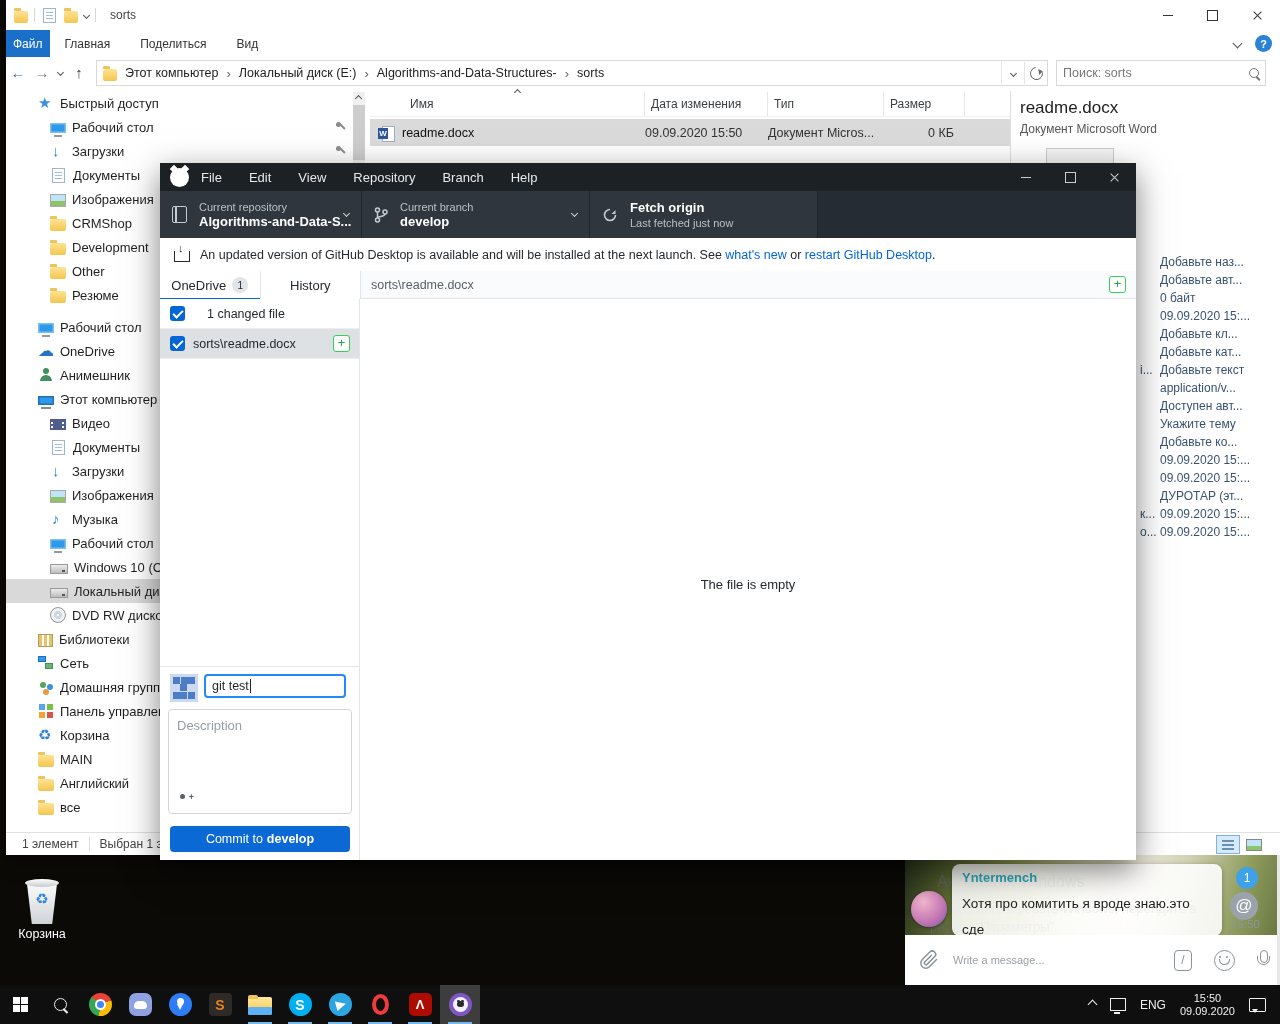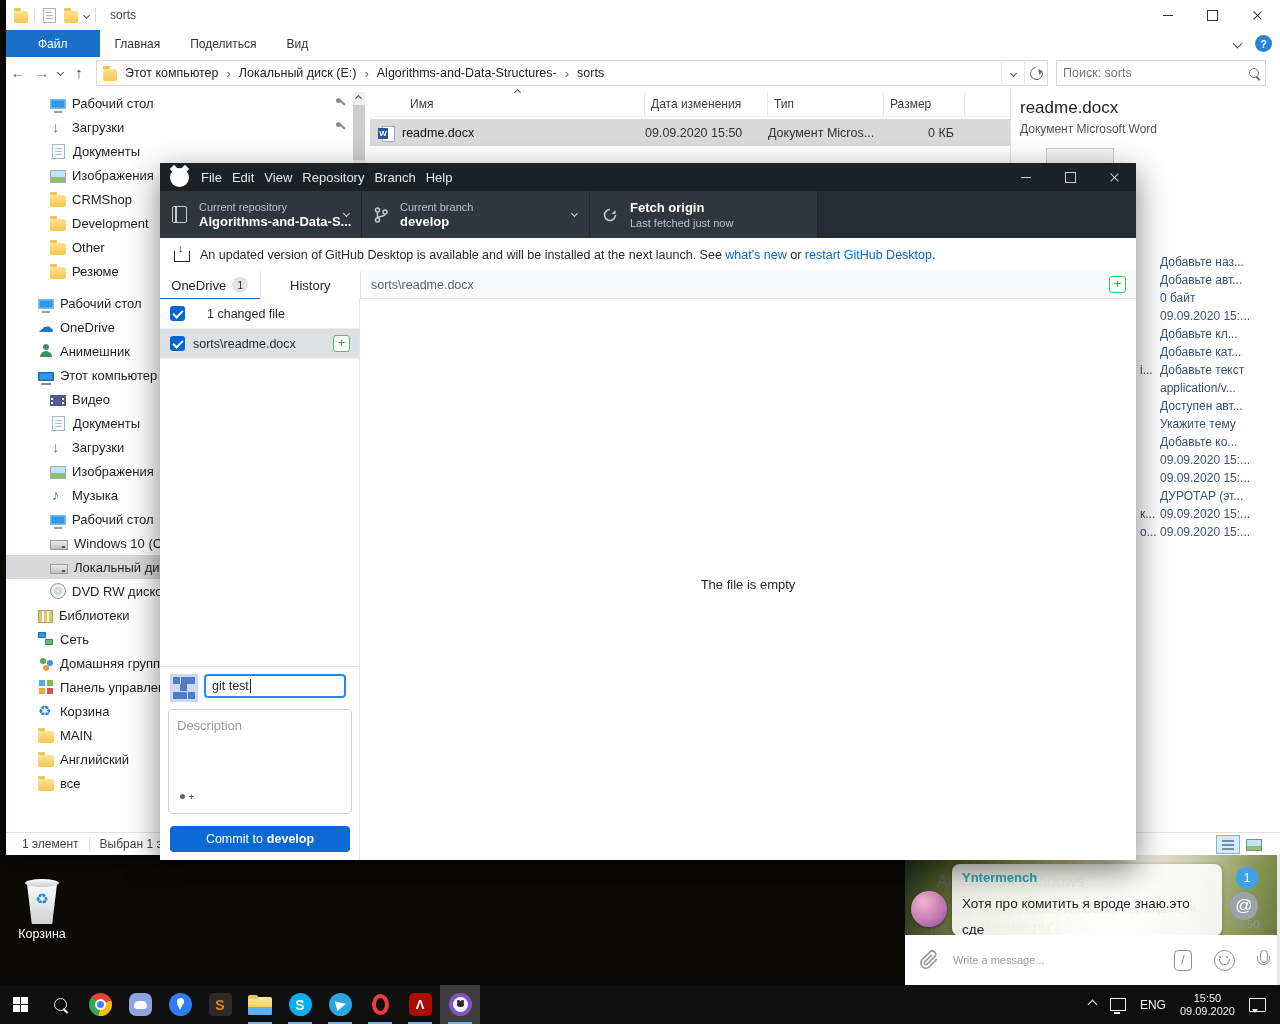--- a/index.html
+++ b/index.html
@@ -21,21 +21,21 @@
   .win-ctrls{position:absolute;right:0;top:0;height:30px;display:flex}
   .wbtn{width:45px;height:30px;display:flex;align-items:center;justify-content:center}
   .glyph-min{width:10px;height:1px;background:#333}
   .glyph-max{width:9px;height:9px;border:1px solid #333}
   .glyph-close{position:relative;width:11px;height:11px}
   .glyph-close::before,.glyph-close::after{content:"";position:absolute;left:5px;top:0;width:1.2px;height:11px;background:#333}
   .glyph-close::before{transform:rotate(45deg)}.glyph-close::after{transform:rotate(-45deg)}
   
   #exp-ribbon{left:0;top:30px;right:0;height:27px;background:#fff;border-bottom:1px solid #e4e4e4;display:flex;align-items:stretch;font-size:12px;color:#333}
   .rtab{display:flex;align-items:center;padding:0 15px}
-  .rtab.file{background:#1a70c9;color:#fff;padding:0 32px}
+  .rtab.file{background:#1a70c9;color:#fff;padding:0 7px}
   #ribbon-right{position:absolute;right:8px;top:30px;height:27px;display:flex;align-items:center;gap:14px}
   .help-circle{width:17px;height:17px;border-radius:50%;background:#2a83d6;color:#fff;font-size:11px;font-weight:bold;display:flex;align-items:center;justify-content:center}
   
   #exp-addr{left:0;top:57px;right:0;height:31px;background:#fff;display:flex;align-items:center}
   .nav-arrow{font-size:15px;color:#7a7a7a;width:24px;text-align:center}
   .nav-arrow.back{color:#3a6ea5}
   .addr-box{position:absolute;left:90px;top:3px;width:950px;height:24px;border:1px solid #d9d9d9;display:flex;align-items:center;background:#fff}
   .addr-crumbs{display:flex;align-items:center;gap:8px;padding-left:6px;font-size:12.5px;color:#222;white-space:nowrap;overflow:hidden;flex:1}
   .crumb-sep{color:#666;font-size:13px}
   .addr-btn{width:22px;height:22px;display:flex;align-items:center;justify-content:center;border-left:1px solid #e6e6e6}
@@ -115,21 +115,21 @@
   .ic-word{width:18px}
   .ic-word::before{content:"";position:absolute;right:1px;top:1px;width:11px;height:14px;background:#fff;border:1px solid #9ab0c4}
   .ic-word::after{content:"W";position:absolute;left:0;top:3px;width:10px;height:11px;background:#2b579a;color:#fff;font-size:8px;font-weight:bold;text-align:center;line-height:11px}
 
   
   #gh{left:160px;top:163px;width:976px;height:697px;z-index:20;box-shadow:0 10px 30px rgba(0,0,0,.5);background:#fff}
   #gh-menubar{left:0;top:0;right:0;height:28px;background:#1c2126;display:flex;align-items:center;color:#e6e8ea;font-size:13px}
   .octo{width:19px;height:19px;border-radius:50%;background:#fff;margin:0 12px 0 10px;position:relative}
   .octo::before,.octo::after{content:"";position:absolute;top:-2px;width:6px;height:6px;background:#fff;transform:rotate(45deg)}
   .octo::before{left:1px}.octo::after{right:1px}
-  #gh-menu{display:flex;gap:10px}
+  #gh-menu{display:flex;gap:27px}
   .gh-ctrls{position:absolute;right:0;top:0;height:28px;display:flex}
   .gh-ctrls .wbtn{width:44px;height:28px}
   .gh-ctrls .glyph-min{background:#ccc}
   .gh-ctrls .glyph-max{border-color:#ccc}
   .gh-ctrls .glyph-close::before,.gh-ctrls .glyph-close::after{background:#ccc}
   #gh-toolbar{left:0;top:28px;right:0;height:47px;background:#262c33;display:flex}
   .tsec{height:100%;display:flex;align-items:center;background:#2f363d;border-right:1px solid #20252b;box-sizing:border-box;position:relative}
   .tsec .ticon{margin:0 12px;flex:none}
   .tsec .tlabel{font-size:11px;color:#b9c0c7;line-height:14px}
   .tsec .tvalue{font-size:13px;color:#fff;font-weight:bold;line-height:16px;white-space:nowrap}
@@ -309,20 +309,24 @@
           <span class="refresh-ic"></span>
         </div>
     </div>
     <div class="search-box">
       <span>Поиск: sorts</span>
       <span class="mag"></span>
     </div>
   </div>
 
   <div id="sidebar" class="abs">
+      <div class="sb-row" style="padding-left: 32px;">
+        <span class="ic ic-star"></span>
+        <span>Быстрый доступ</span>
+      </div>
       <div class="sb-row" style="padding-left: 44px;">
         <span class="ic ic-desktop"></span>
         <span>Рабочий стол</span>
         <span class="pin"></span>
       </div>
       <div class="sb-row" style="padding-left: 44px;">
         <span class="ic ic-download"></span>
         <span>Загрузки</span>
         <span class="pin"></span>
       </div>

